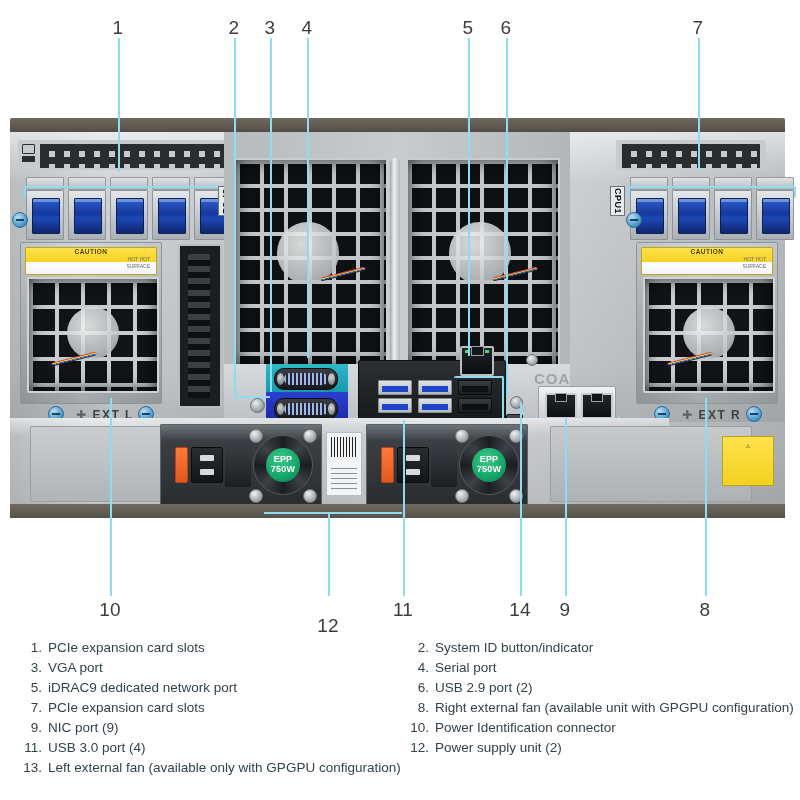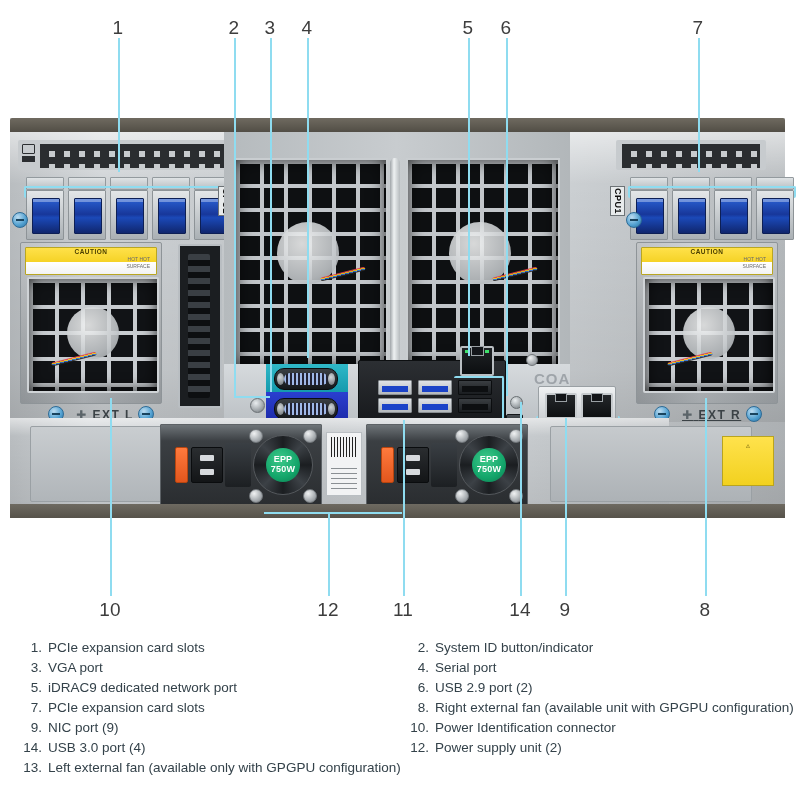--- a/index.html
+++ b/index.html
@@ -429,21 +429,21 @@
         <div class="caution">
           <b>CAUTION</b>
           <i>HOT HOT</i>
           <i>SURFACE</i>
         </div>
         <div class="fangrille" style="left:6px;top:34px;width:128px;height:112px;">
           <div class="fanhub"></div>
           <div class="wires" style="left:22px;top:78px;"></div>
         </div>
       </div>
-      <div class="extlabel" style="left:672px;top:276px;text-decoration:underline;">
+      <div class="extlabel" style="left:672px;top:276px;">
         <span style="color:#5b6469;">✚</span> <span>EXT R</span>
       </div>
       <div class="screw" style="left:644px;top:274px;"></div>
       <div class="screw" style="left:736px;top:274px;"></div>
       <div class="screw" style="left:616px;top:80px;"></div>
     </div>
 
     <div class="bay-bottom metal">
 
       <div class="fcc" style="left:48px;top:56px;">FCC</div>
@@ -504,21 +504,21 @@
       <div class="callout-num" style="left: 307px; top: 18px;">4</div>
       <div class="lead" style="left: 468px; top: 38px; height: 318px;"></div>
       <div class="callout-num" style="left: 468px; top: 18px;">5</div>
       <div class="lead" style="left: 506px; top: 38px; height: 358px;"></div>
       <div class="callout-num" style="left: 506px; top: 18px;">6</div>
       <div class="lead" style="left: 698px; top: 38px; height: 134px;"></div>
       <div class="callout-num" style="left: 698px; top: 18px;">7</div>
       <div class="lead" style="left: 110px; top: 398px; height: 198px;"></div>
       <div class="callout-num" style="left: 110px; top: 600px;">10</div>
       <div class="lead" style="left: 328px; top: 512px; height: 84px;"></div>
-      <div class="callout-num" style="left: 328px; top: 600px;">12</div>
+      <div class="callout-num" style="left: 328px; top: 616px;">12</div>
       <div class="lead" style="left: 403px; top: 420px; height: 176px;"></div>
       <div class="callout-num" style="left: 403px; top: 600px;">11</div>
       <div class="lead" style="left: 520px; top: 402px; height: 194px;"></div>
       <div class="callout-num" style="left: 520px; top: 600px;">14</div>
       <div class="lead" style="left: 565px; top: 418px; height: 178px;"></div>
       <div class="callout-num" style="left: 565px; top: 600px;">9</div>
       <div class="lead" style="left: 705px; top: 398px; height: 198px;"></div>
       <div class="callout-num" style="left: 705px; top: 600px;">8</div>
       <div class="lead-h" style="left: 236px; top: 396px; width: 34px;"></div>
       <div class="lead-h" style="left: 264px; top: 512px; width: 66px;"></div>
@@ -540,21 +540,21 @@
       </div>
       <div class="lg-row lg-col-l" style="top: 70px;">
         <span class="lg-num">7.</span>
         <span class="lg-txt">PCIe expansion card slots</span>
       </div>
       <div class="lg-row lg-col-l" style="top: 90px;">
         <span class="lg-num">9.</span>
         <span class="lg-txt">NIC port (9)</span>
       </div>
       <div class="lg-row lg-col-l" style="top: 110px;">
-        <span class="lg-num">14.</span>
+        <span class="lg-num">11.</span>
         <span class="lg-txt">USB 3.0 port (4)</span>
       </div>
       <div class="lg-row lg-col-l" style="top: 130px;">
         <span class="lg-num">13.</span>
         <span class="lg-txt">Left external fan (available only with GPGPU configuration)</span>
       </div>
       <div class="lg-row lg-col-r" style="top: 10px;">
         <span class="lg-num">2.</span>
         <span class="lg-txt">System ID button/indicator</span>
       </div>

